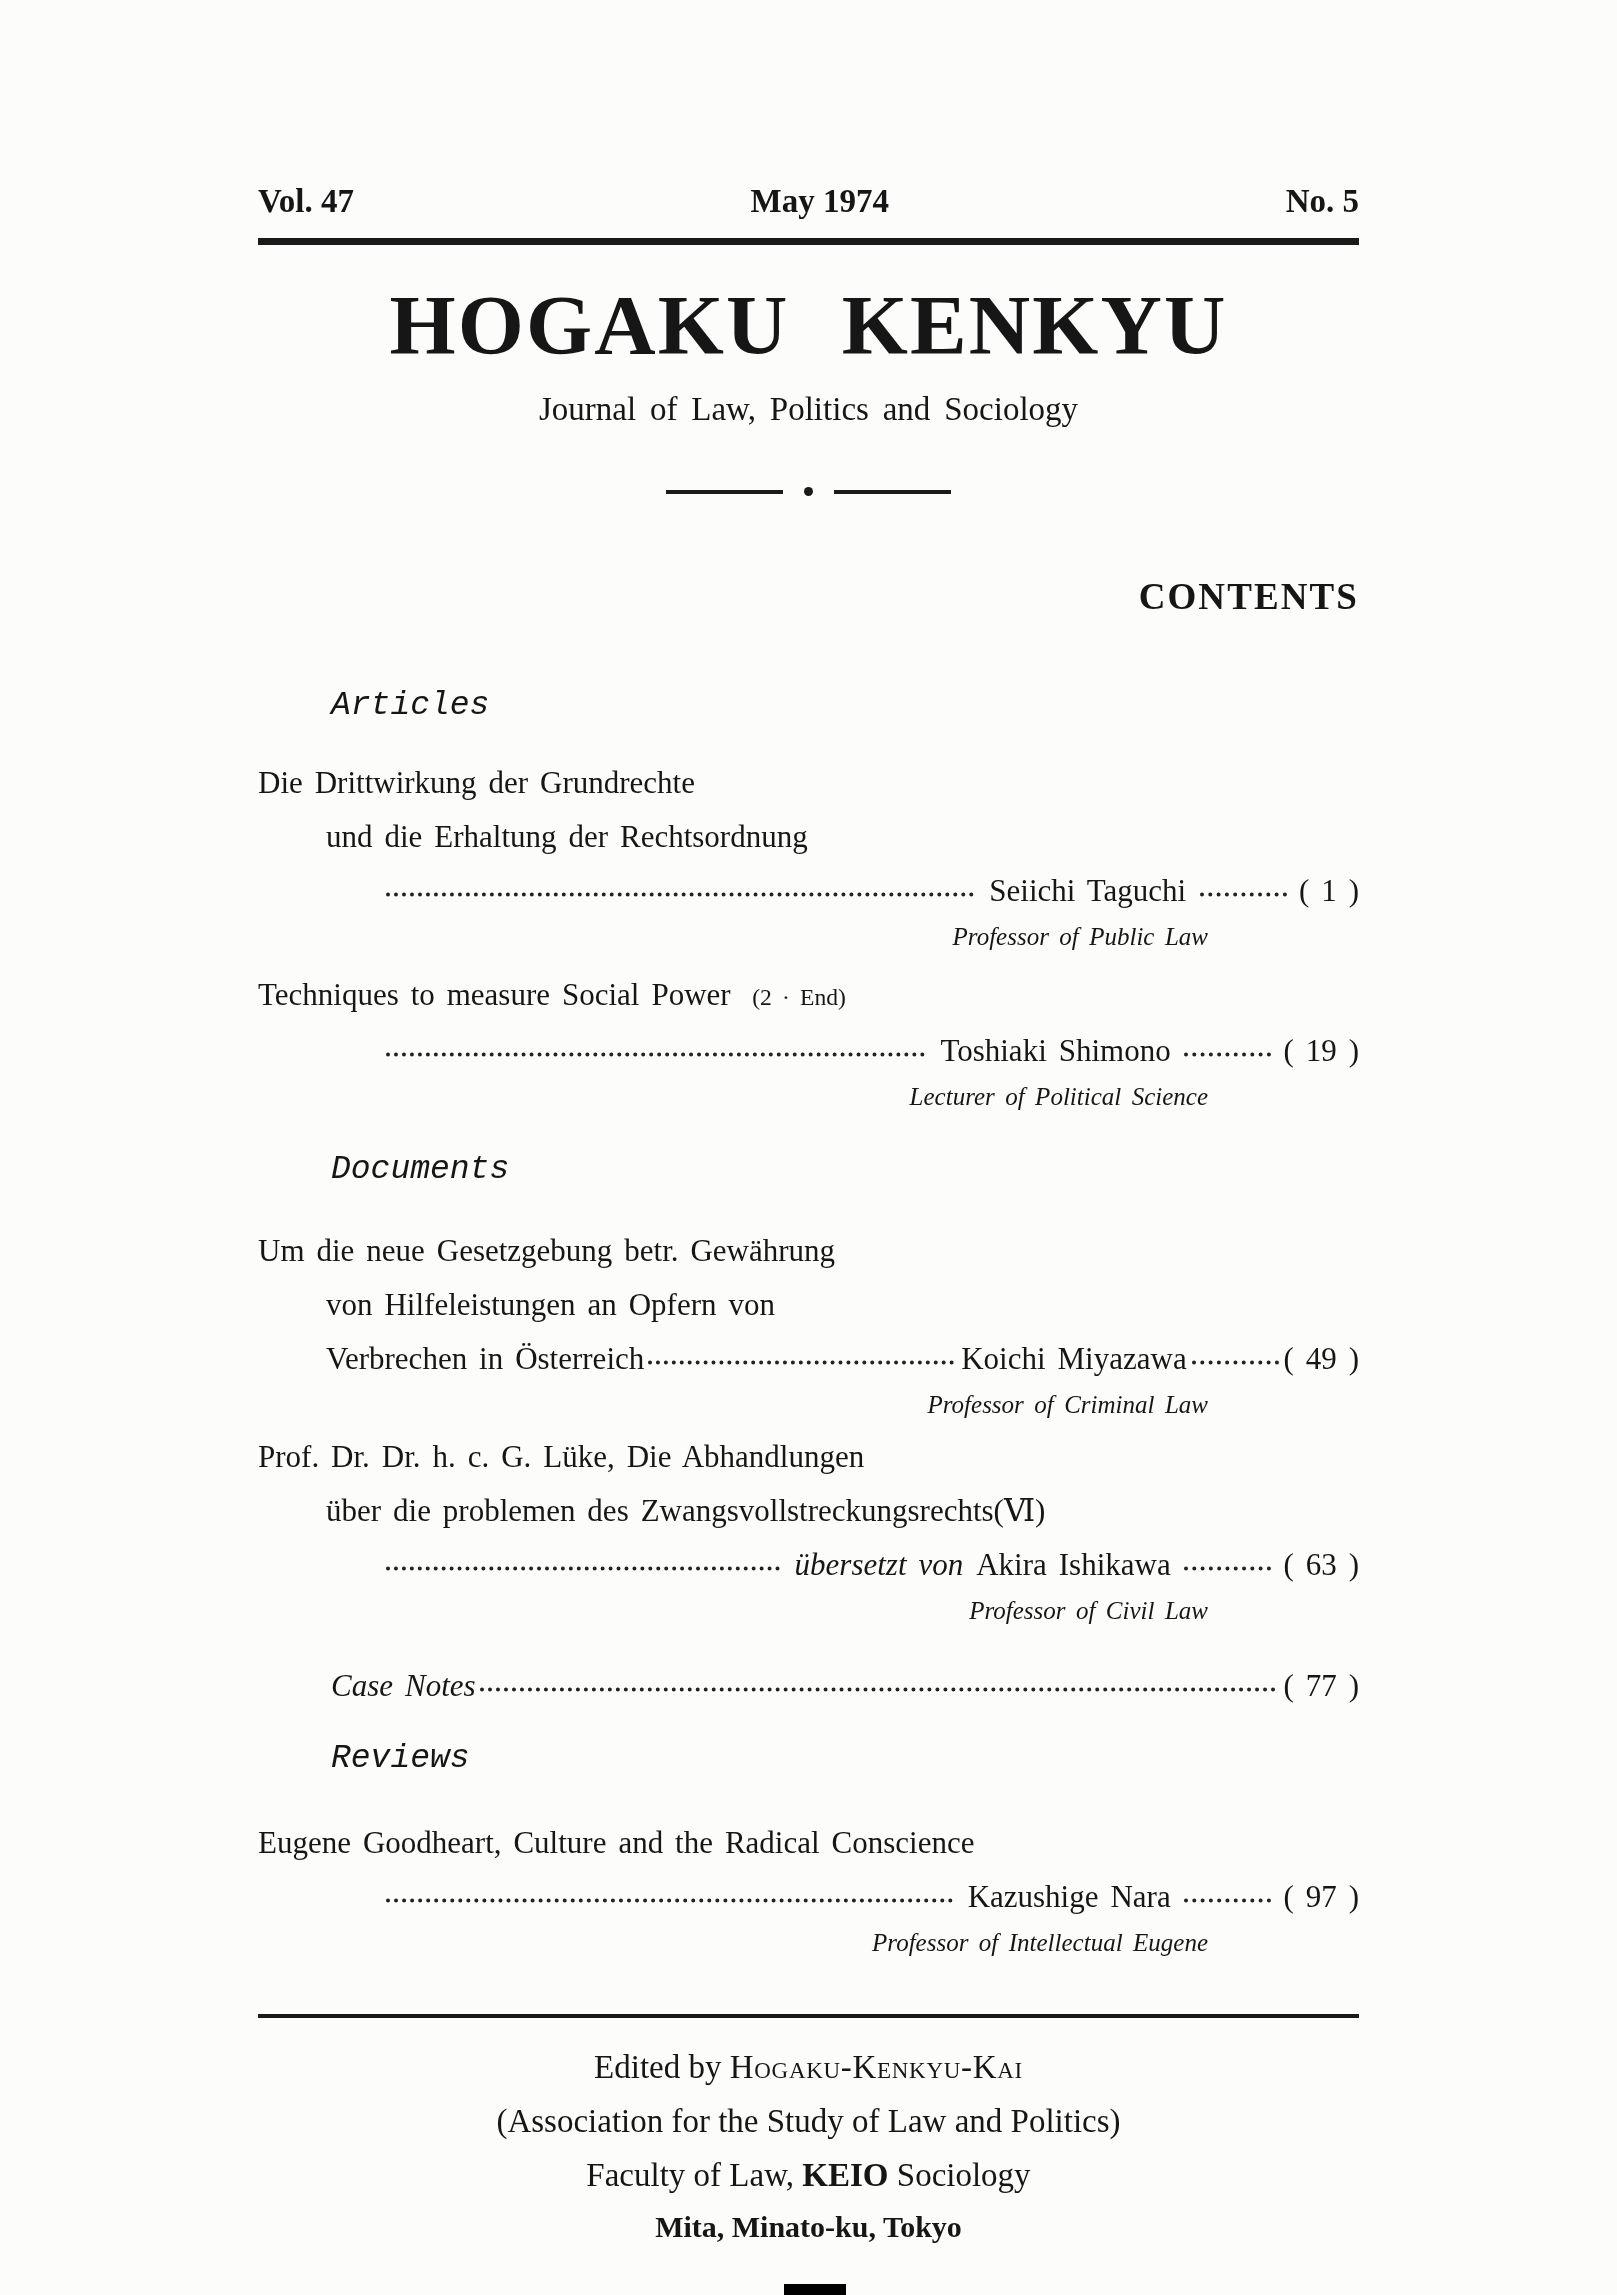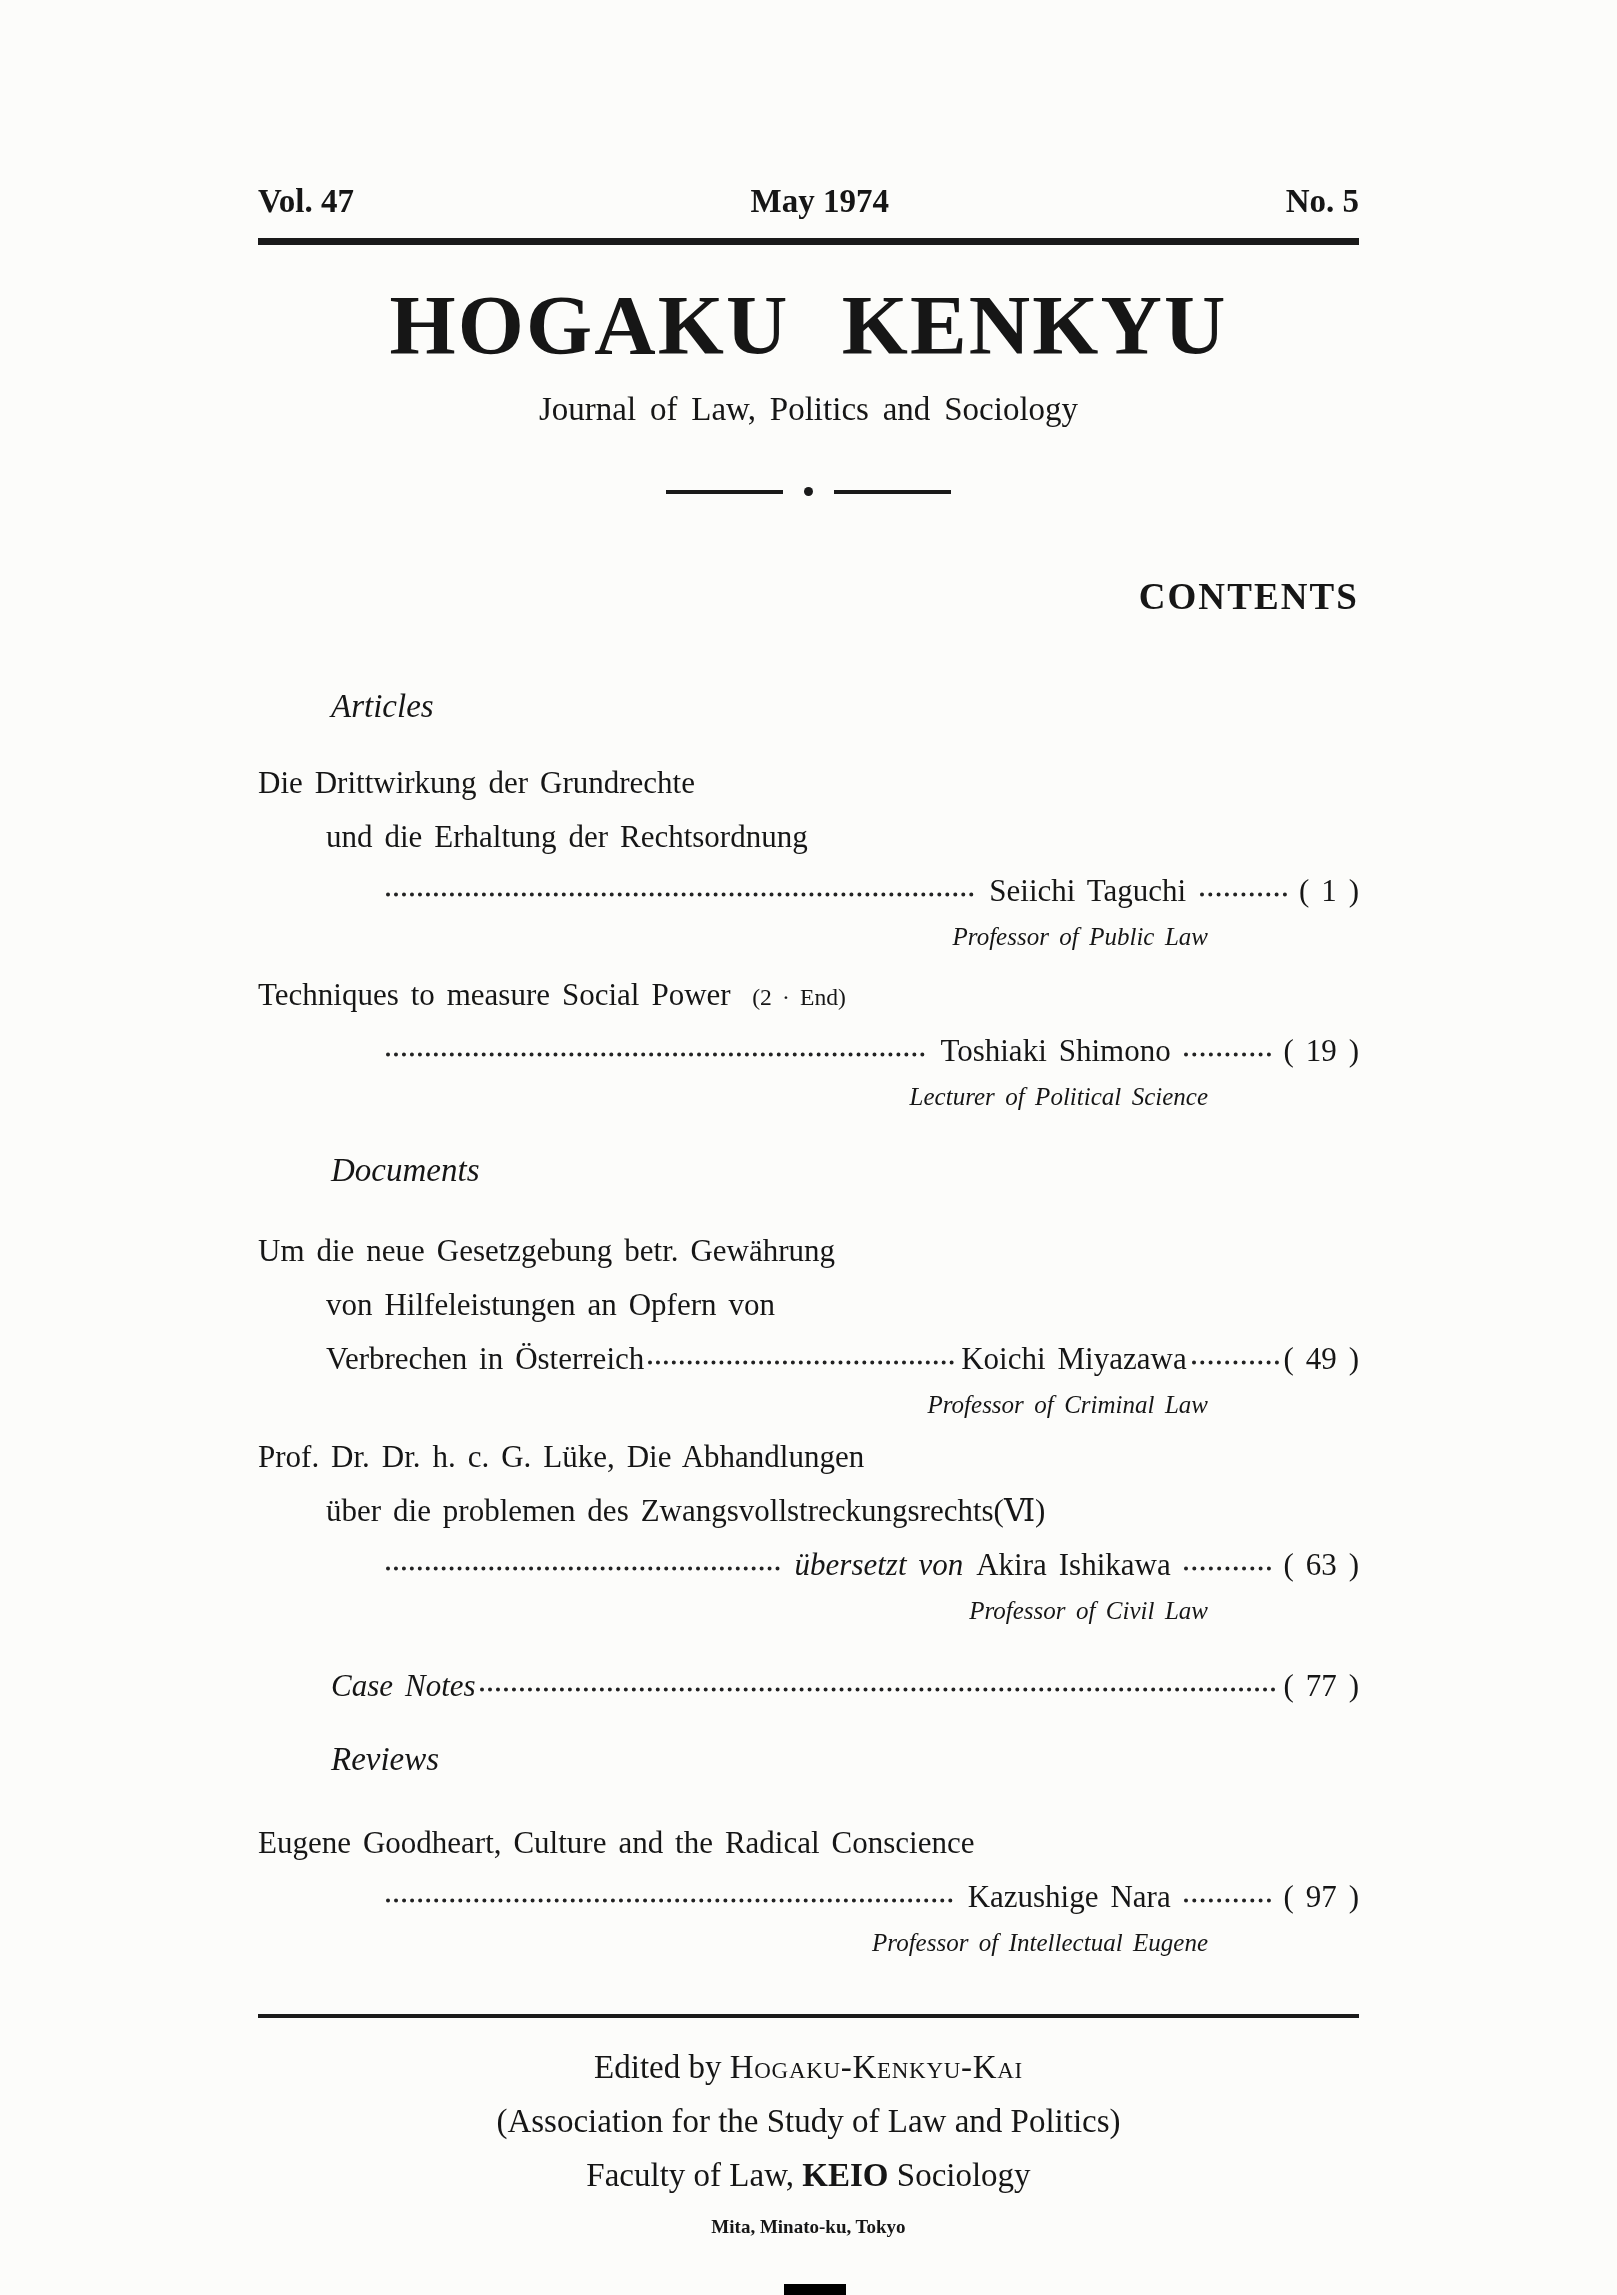--- a/index.html
+++ b/index.html
@@ -59,20 +59,21 @@
     font-size: 37px;
     font-weight: bold;
     letter-spacing: 2.1px;
     line-height: 46px;
   }
   .section-heading {
     font-style: italic;
     font-size: 33px;
     margin-left: 73px;
     line-height: 44px;
+    font-family: Liberation Mono, monospace;
   }
   .entry { font-size: 31px; word-spacing: 4.2px; }
   .entry .line { line-height: 54px; }
   .indent { padding-left: 68px; }
   .pad-leader { padding-left: 124px; gap: 8px; }
   .leader-row {
     display: flex;
     align-items: baseline;
     line-height: 54px;
   }
@@ -119,21 +120,21 @@
     border-top: 4.2px solid #1a1a1a;
   }
   .footer {
     margin-top: 22px;
     text-align: center;
     font-size: 33px;
   }
   .footer .fline { line-height: 54px; }
   .small-caps { font-variant: small-caps; letter-spacing: 0.7px; }
   .bold { font-weight: bold; }
-  .footer .address { font-size: 19px; font-weight: bold; line-height: 49px; }
+  .footer .address { font-size: 30px; font-weight: bold; line-height: 49px; }
   .scan-mark {
     position: absolute;
     left: 784px;
     bottom: 0;
     width: 62px;
     height: 11px;
     background: #000;
   }
 </style>
 </head>

